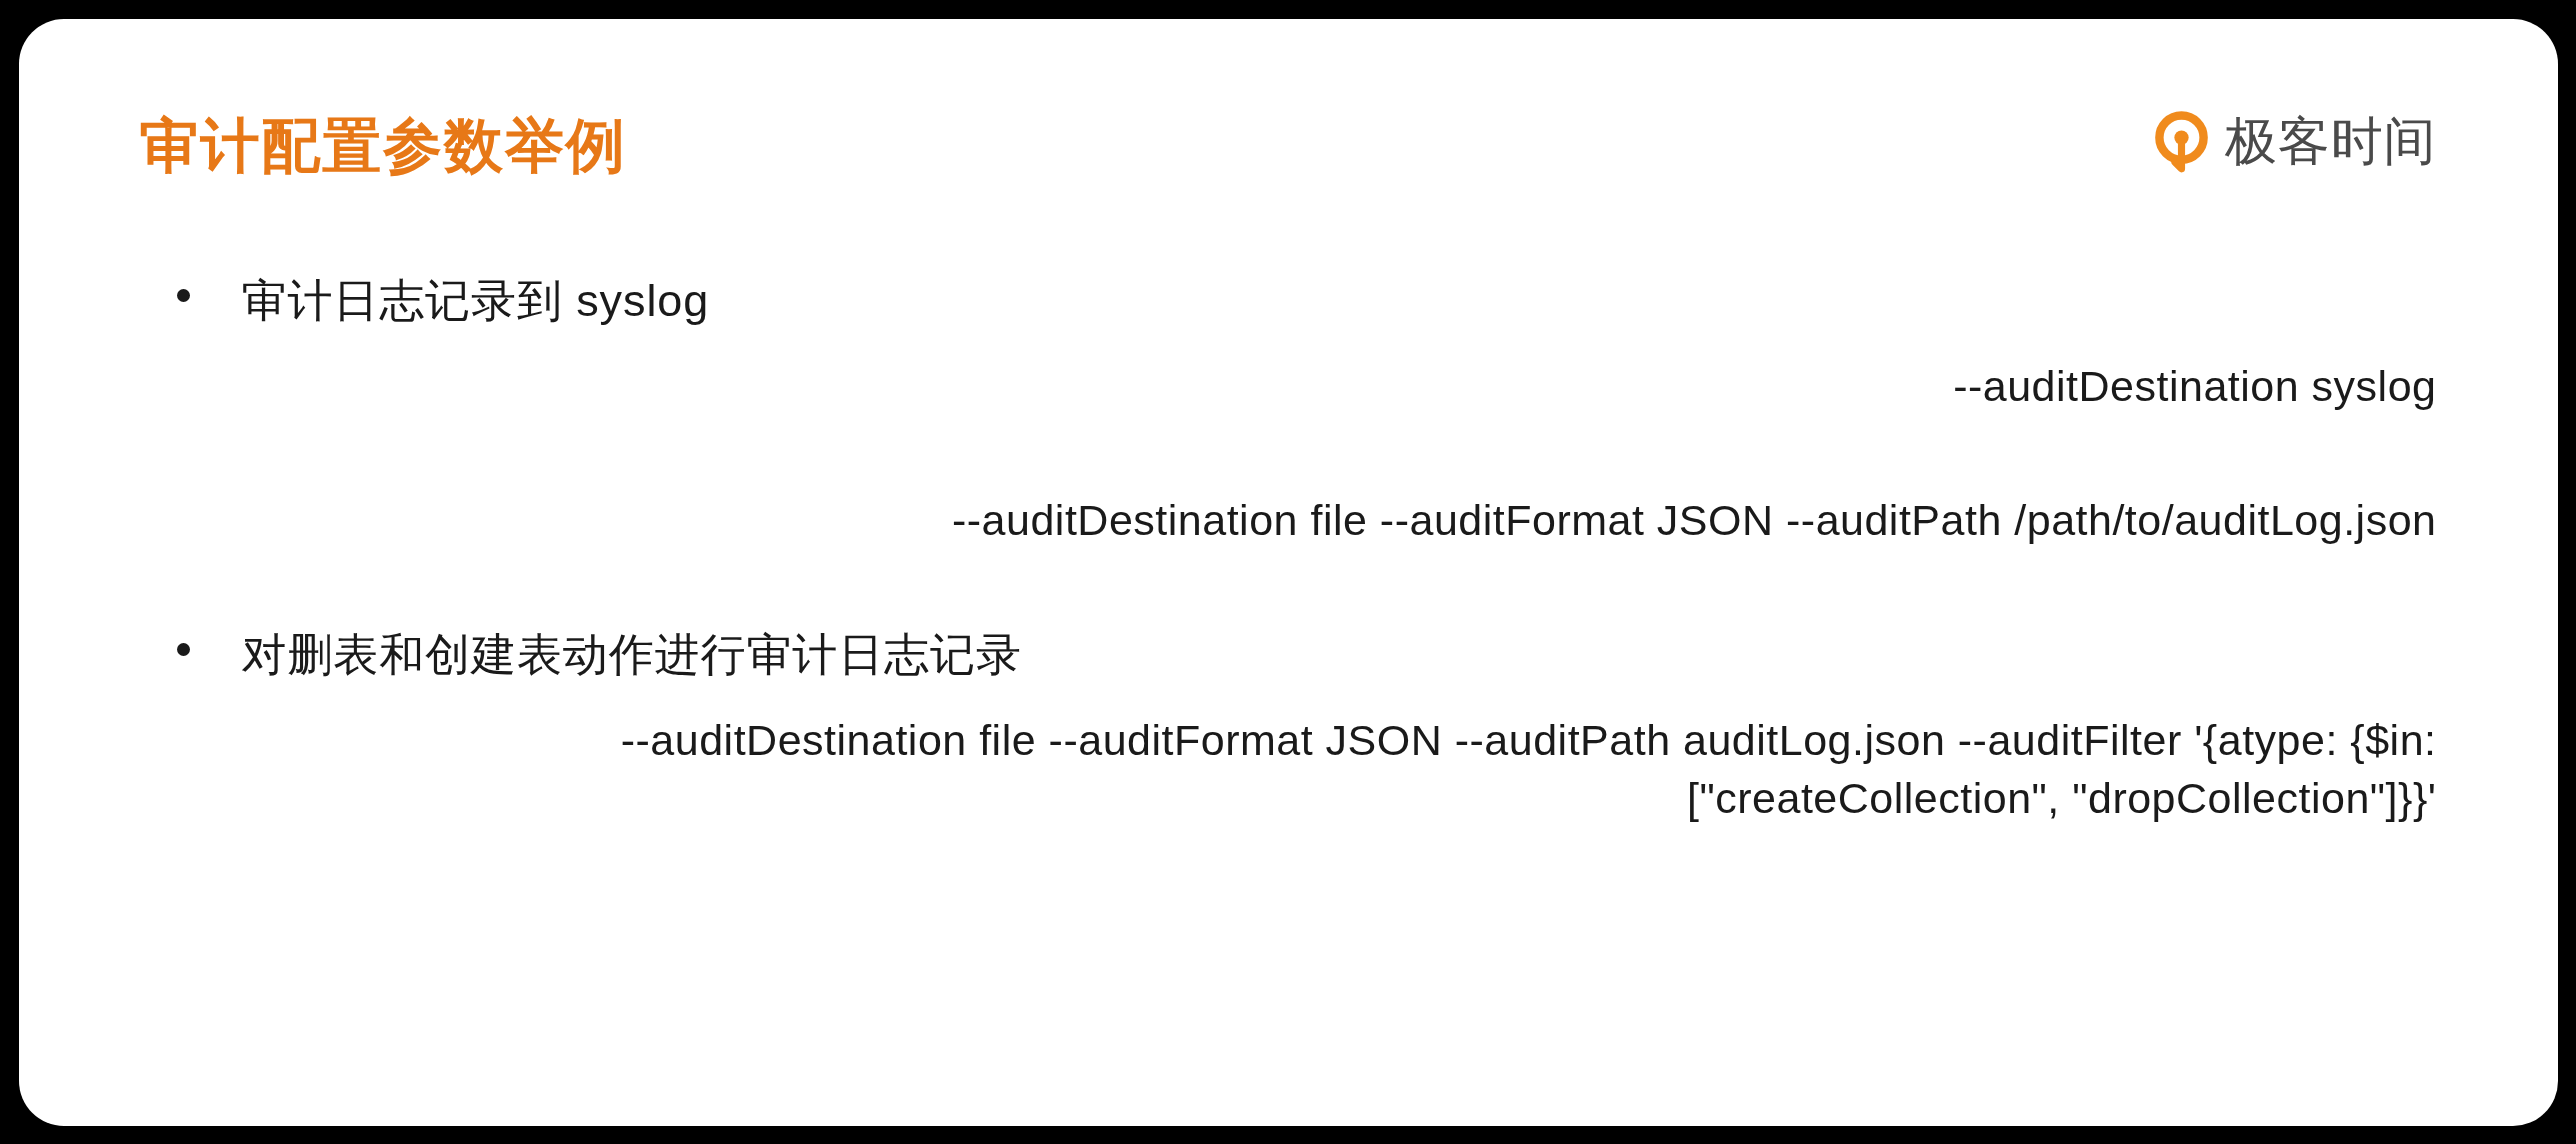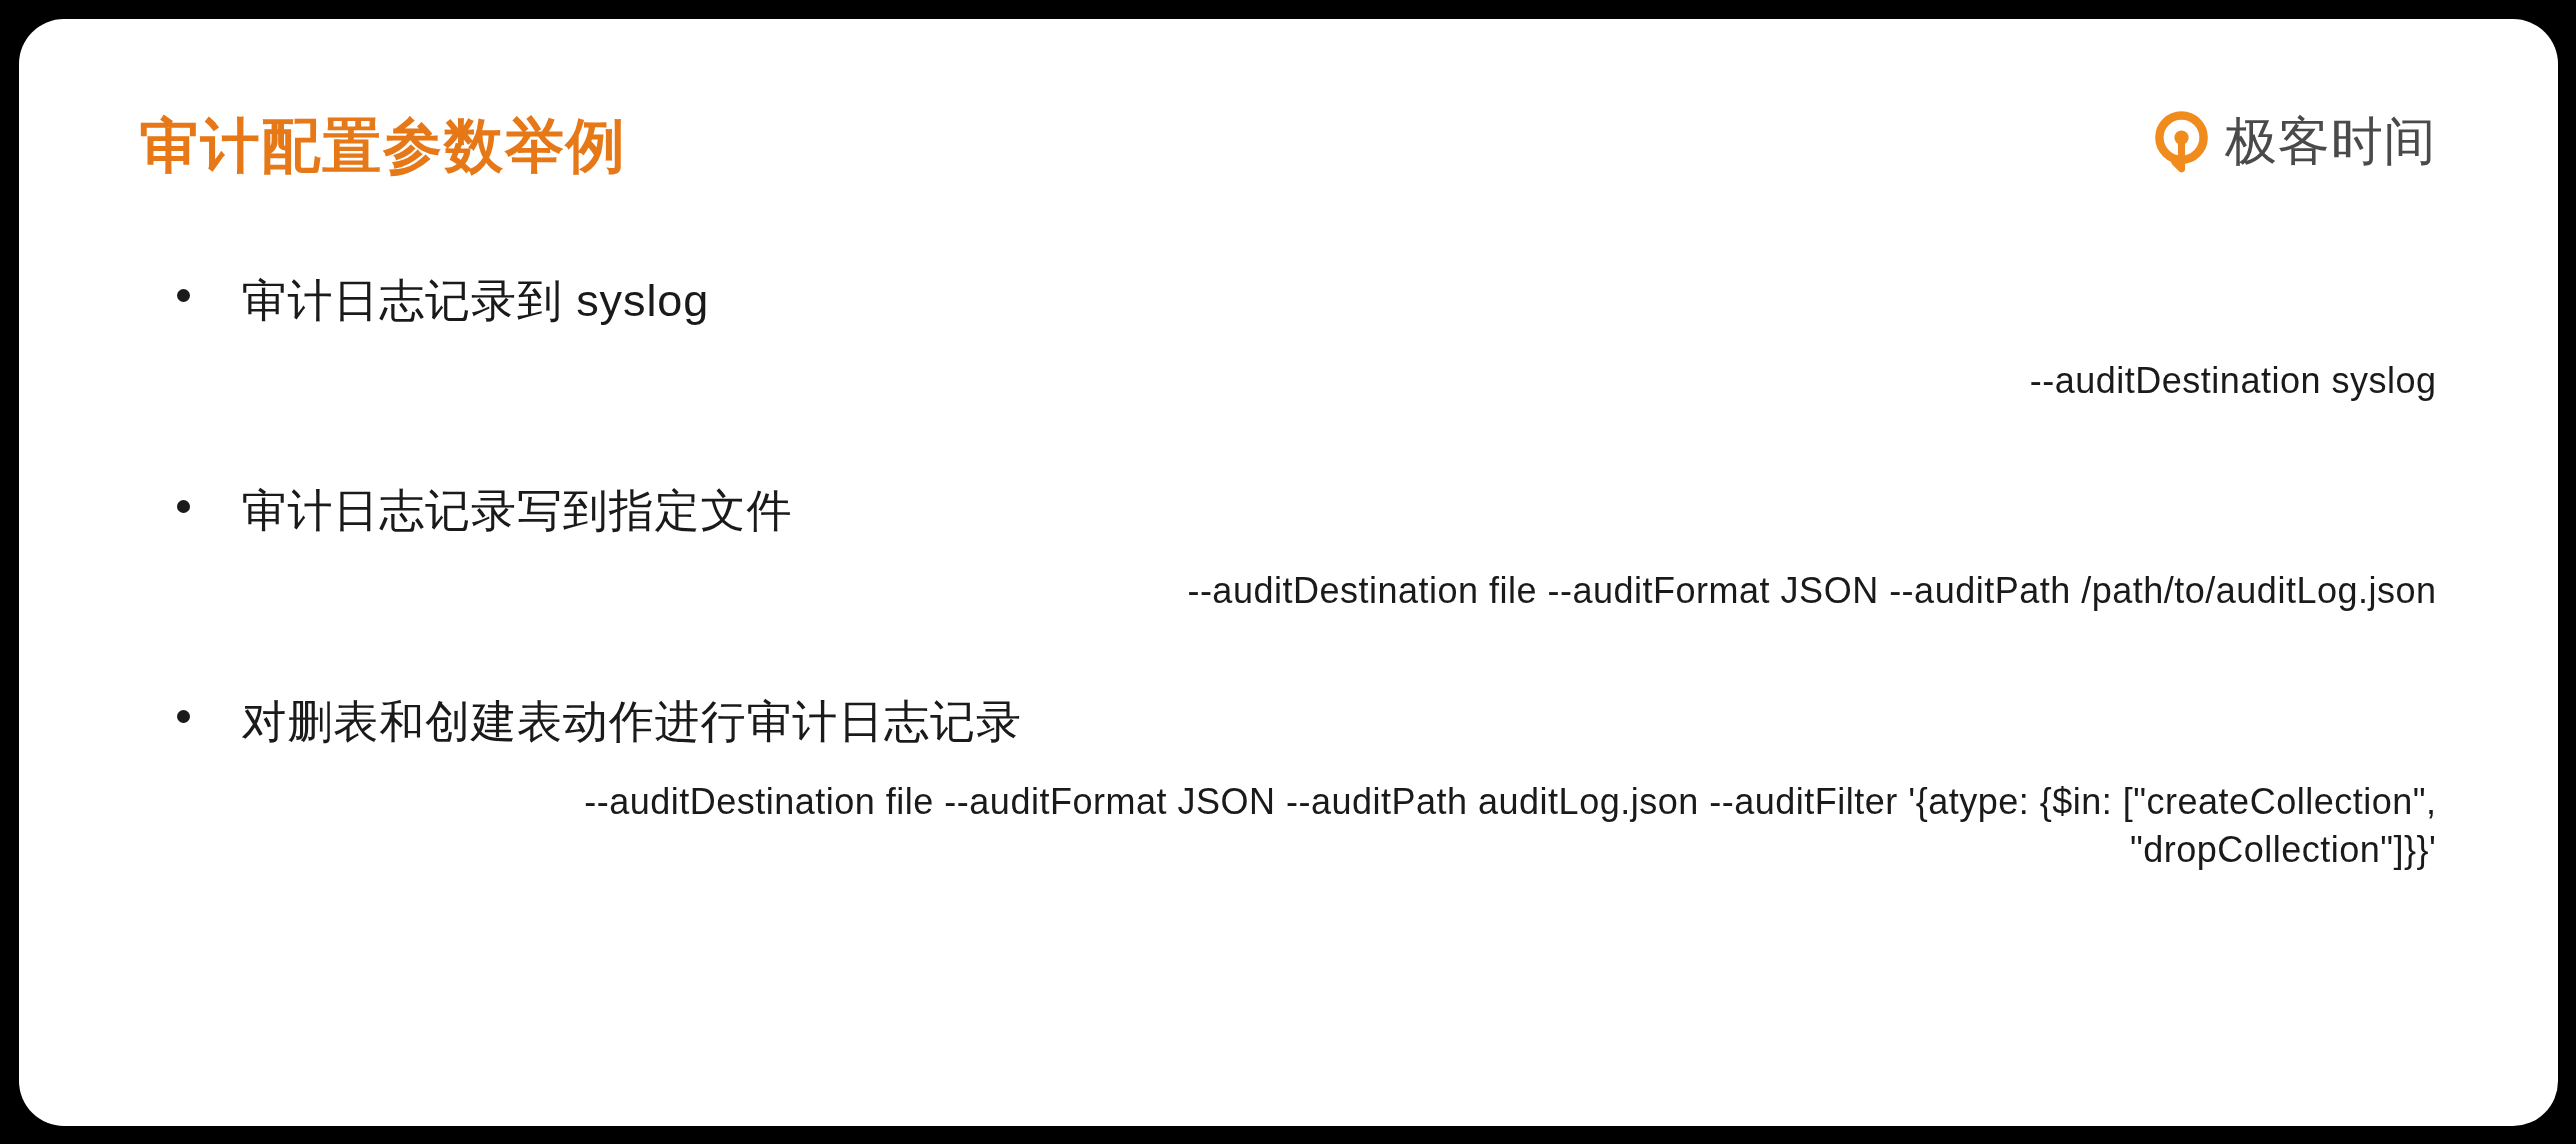--- a/index.html
+++ b/index.html
@@ -73,21 +73,21 @@
       flex-shrink: 0;
     }
     .item-title {
       color: #1a1a1a;
       font-size: 45px;
       font-weight: 400;
       letter-spacing: 0.9px;
     }
     .item-command {
       color: #1a1a1a;
-      font-size: 36px;
+      font-size: 43px;
       font-weight: 400;
       margin-top: 26px;
       margin-left: 204px;
       line-height: 1.35;
       letter-spacing: 0.5px;
       max-width: 2117px;
     }
   </style>
 </head>
 <body>
@@ -107,24 +107,20 @@
   <div class="content">
     <ul>
       <li>
         <div class="bullet-row">
           <span class="bullet"></span>
           <span class="item-title">审计日志记录到 syslog</span>
         </div>
         <div class="item-command">--auditDestination  syslog</div>
       </li>
       <li>
-        <div class="bullet-row">
-          <span class="bullet"></span>
-          <span class="item-title">审计日志记录写到指定文件</span>
-        </div>
         <div class="item-command">--auditDestination  file  --auditFormat  JSON  --auditPath  /path/to/auditLog.json</div>
       </li>
       <li>
         <div class="bullet-row">
           <span class="bullet"></span>
           <span class="item-title">对删表和创建表动作进行审计日志记录</span>
         </div>
         <div class="item-command">--auditDestination file --auditFormat JSON --auditPath auditLog.json --auditFilter '{atype: {$in: ["createCollection", "dropCollection"]}}'</div>
       </li>
     </ul>

